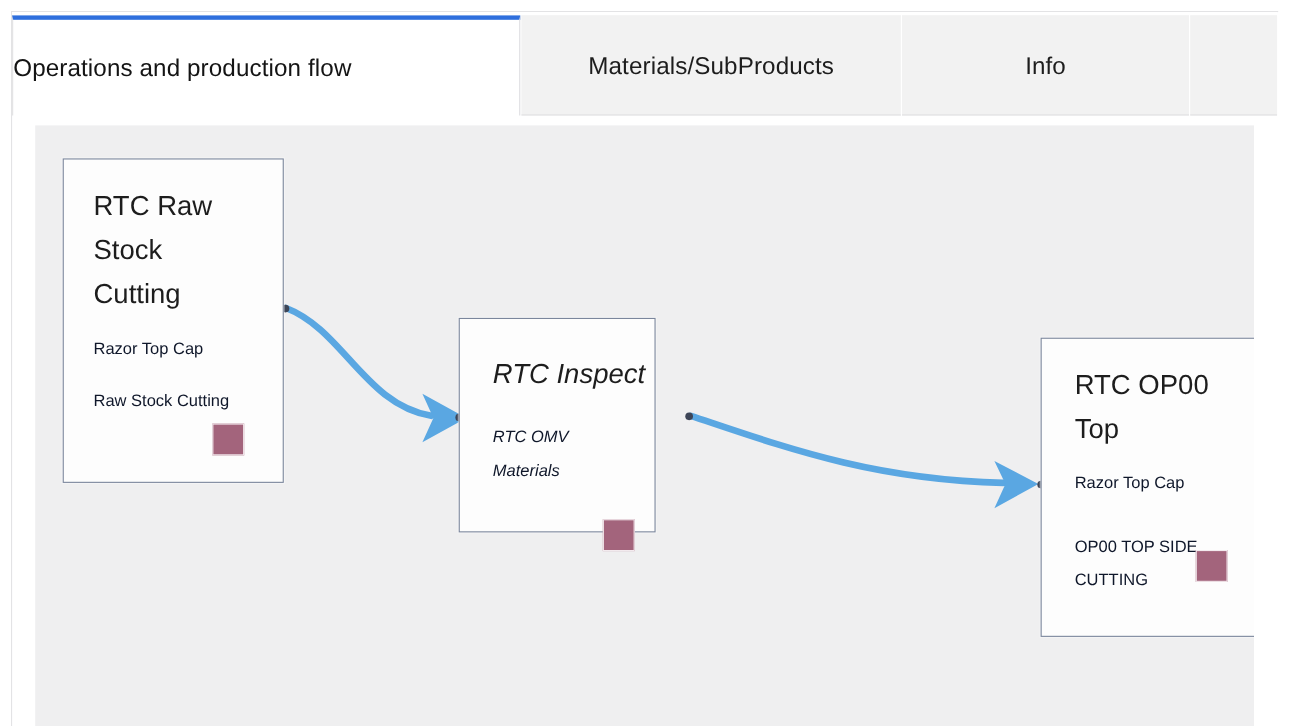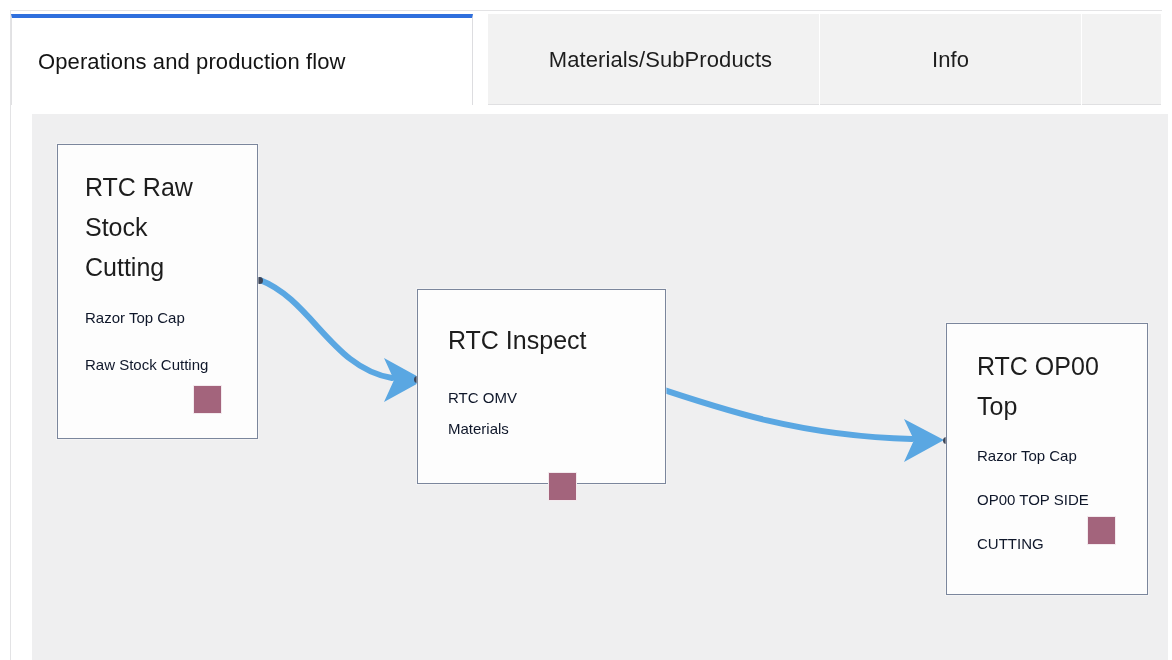--- a/index.html
+++ b/index.html
@@ -42,46 +42,44 @@
     user-select:none;
   }
   .tab-active{
     left:0px;width:462px;
     background:#ffffff;
     border-top:4px solid #2f6fdd;
     border-left:1px solid #e1e1e3;
     border-right:1px solid #dddde0;
     border-bottom:none;
     justify-content:flex-start;
-    padding-left:26px;
     color:#141414;
   }
   .tab-inactive{
     background:#f2f2f2;
     border-top:1px solid #f2f2f2;
     border-bottom:1px solid #e0e0e2;
     color:#1d1d1d;
   }
-  .tab-materials{left:463px;width:345px;margin-left:14px;}
+  .tab-materials{left:463px;width:345px;}
   .tab-info{left:809px;width:261px;align-items:center;}
   .tab-blank{left:1071px;width:79px;}
 
   
   .tab-sep{
     position:absolute;top:3px;width:2px;height:91px;
     background:#ffffff;
   }
 
   
   .canvas{
     position:absolute;left:32px;top:114px;
     width:1108px;height:546px;
     background:#efeff0;
     overflow:hidden;
-    padding-left:28px;
   }
 
   
   .node{
     position:absolute;
     background:#fdfdfd;
     border:1.5px solid #7b869c;
     box-sizing:border-box;
     box-shadow:0 0 0 1px rgba(255,255,255,0.35);
   }
@@ -108,30 +106,30 @@
     box-sizing:border-box;
   }
 
   
   #node1{left:25px;top:30px;width:201px;height:295px;}
   #node1 .t{left:27px;top:22px;width:160px;}
   #node1 .s1{left:27px;top:163px;}
   #node1 .s2{left:27px;top:210px;}
   #node1 .sw{left:135px;top:240px;}
   
-  #node2{left:385px;top:175px;width:249px;height:195px;}
+  #node2{left:385px;top:175px;width:179px;height:195px;font-style:italic;}
   #node2 .t{left:30px;top:30px;}
   #node2 .s1{left:30px;top:86px;margin-top:12px;}
   #node2 .s2{left:30px;top:129px;}
   #node2 .sw{left:130px;top:182px;}
   
-  #node3{left:914px;top:193px;width:202px;height:272px;margin-top:16px;}
+  #node3{left:914px;top:193px;width:202px;height:272px;}
   #node3 .t{left:30px;top:22px;width:150px;}
   #node3 .s1{left:30px;top:122px;}
-  #node3 .s2{left:30px;top:166px;text-align:right;}
+  #node3 .s2{left:30px;top:180px;text-align:right;}
   #node3 .s3{left:30px;top:210px;}
   #node3 .sw{left:140px;top:192px;}
 
   
   .edges{
     position:absolute;left:0;top:0;width:1108px;height:546px;
     pointer-events:none;
   }
   .port{
     position:absolute;

